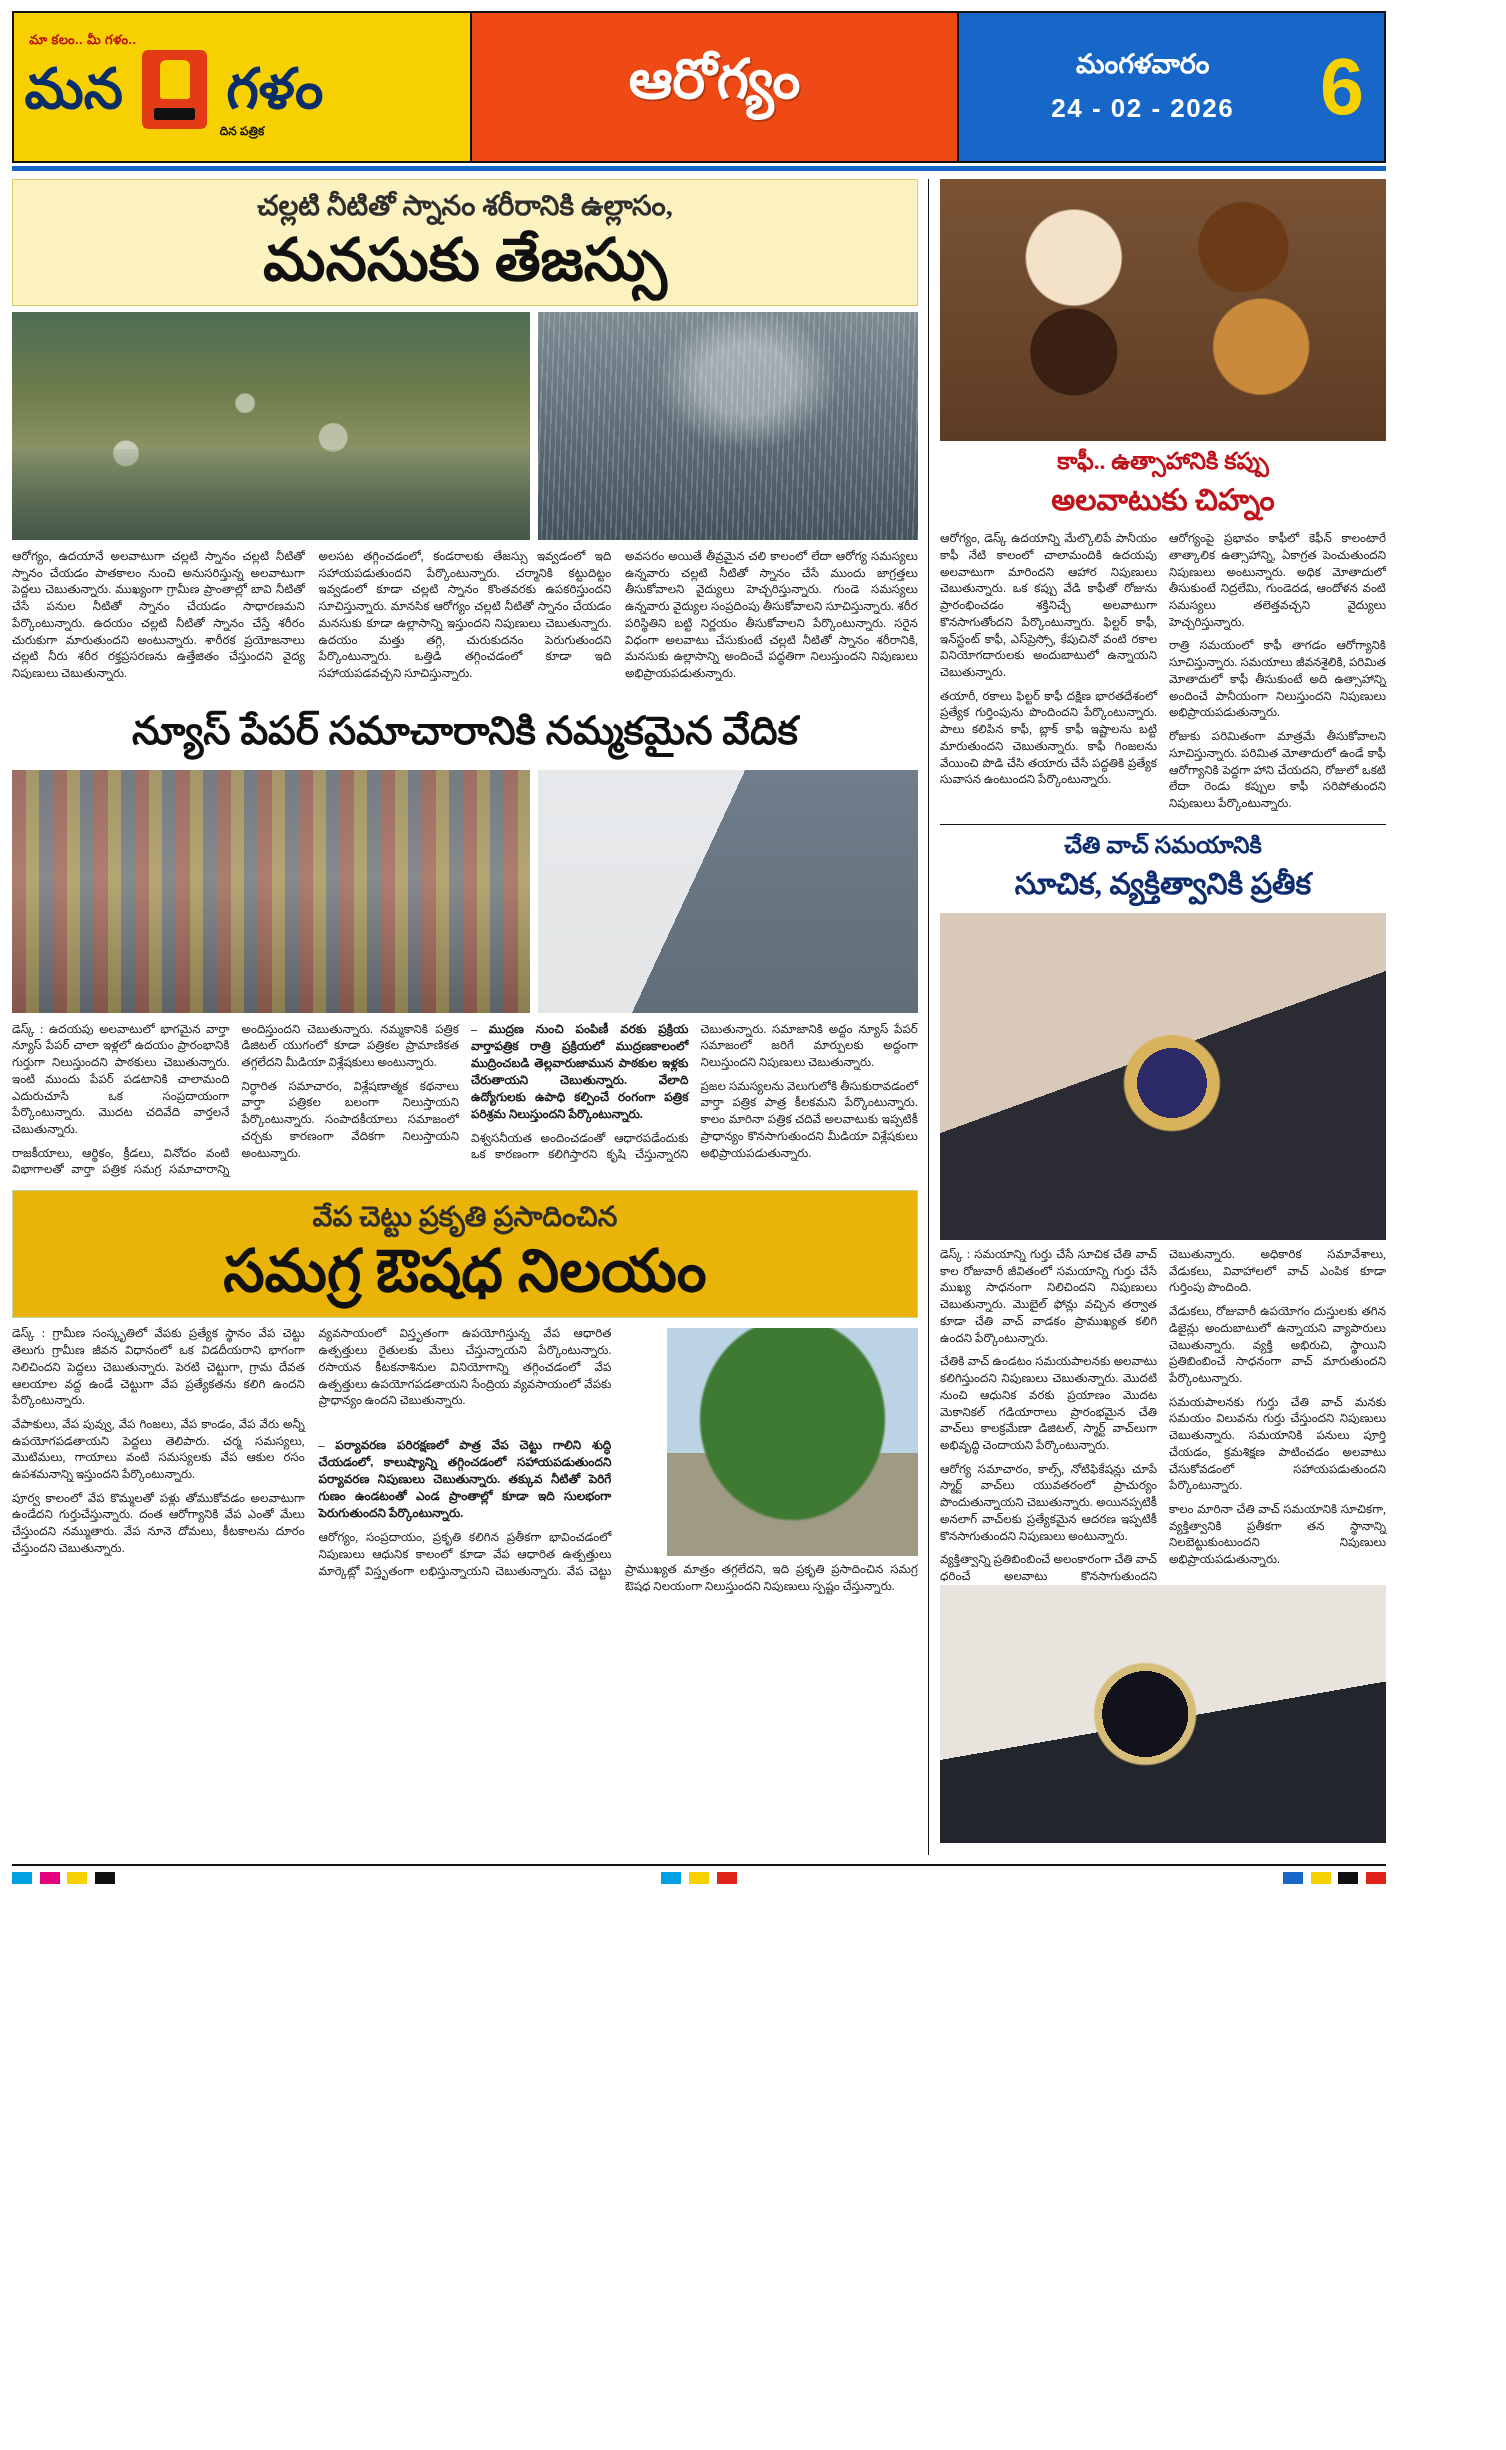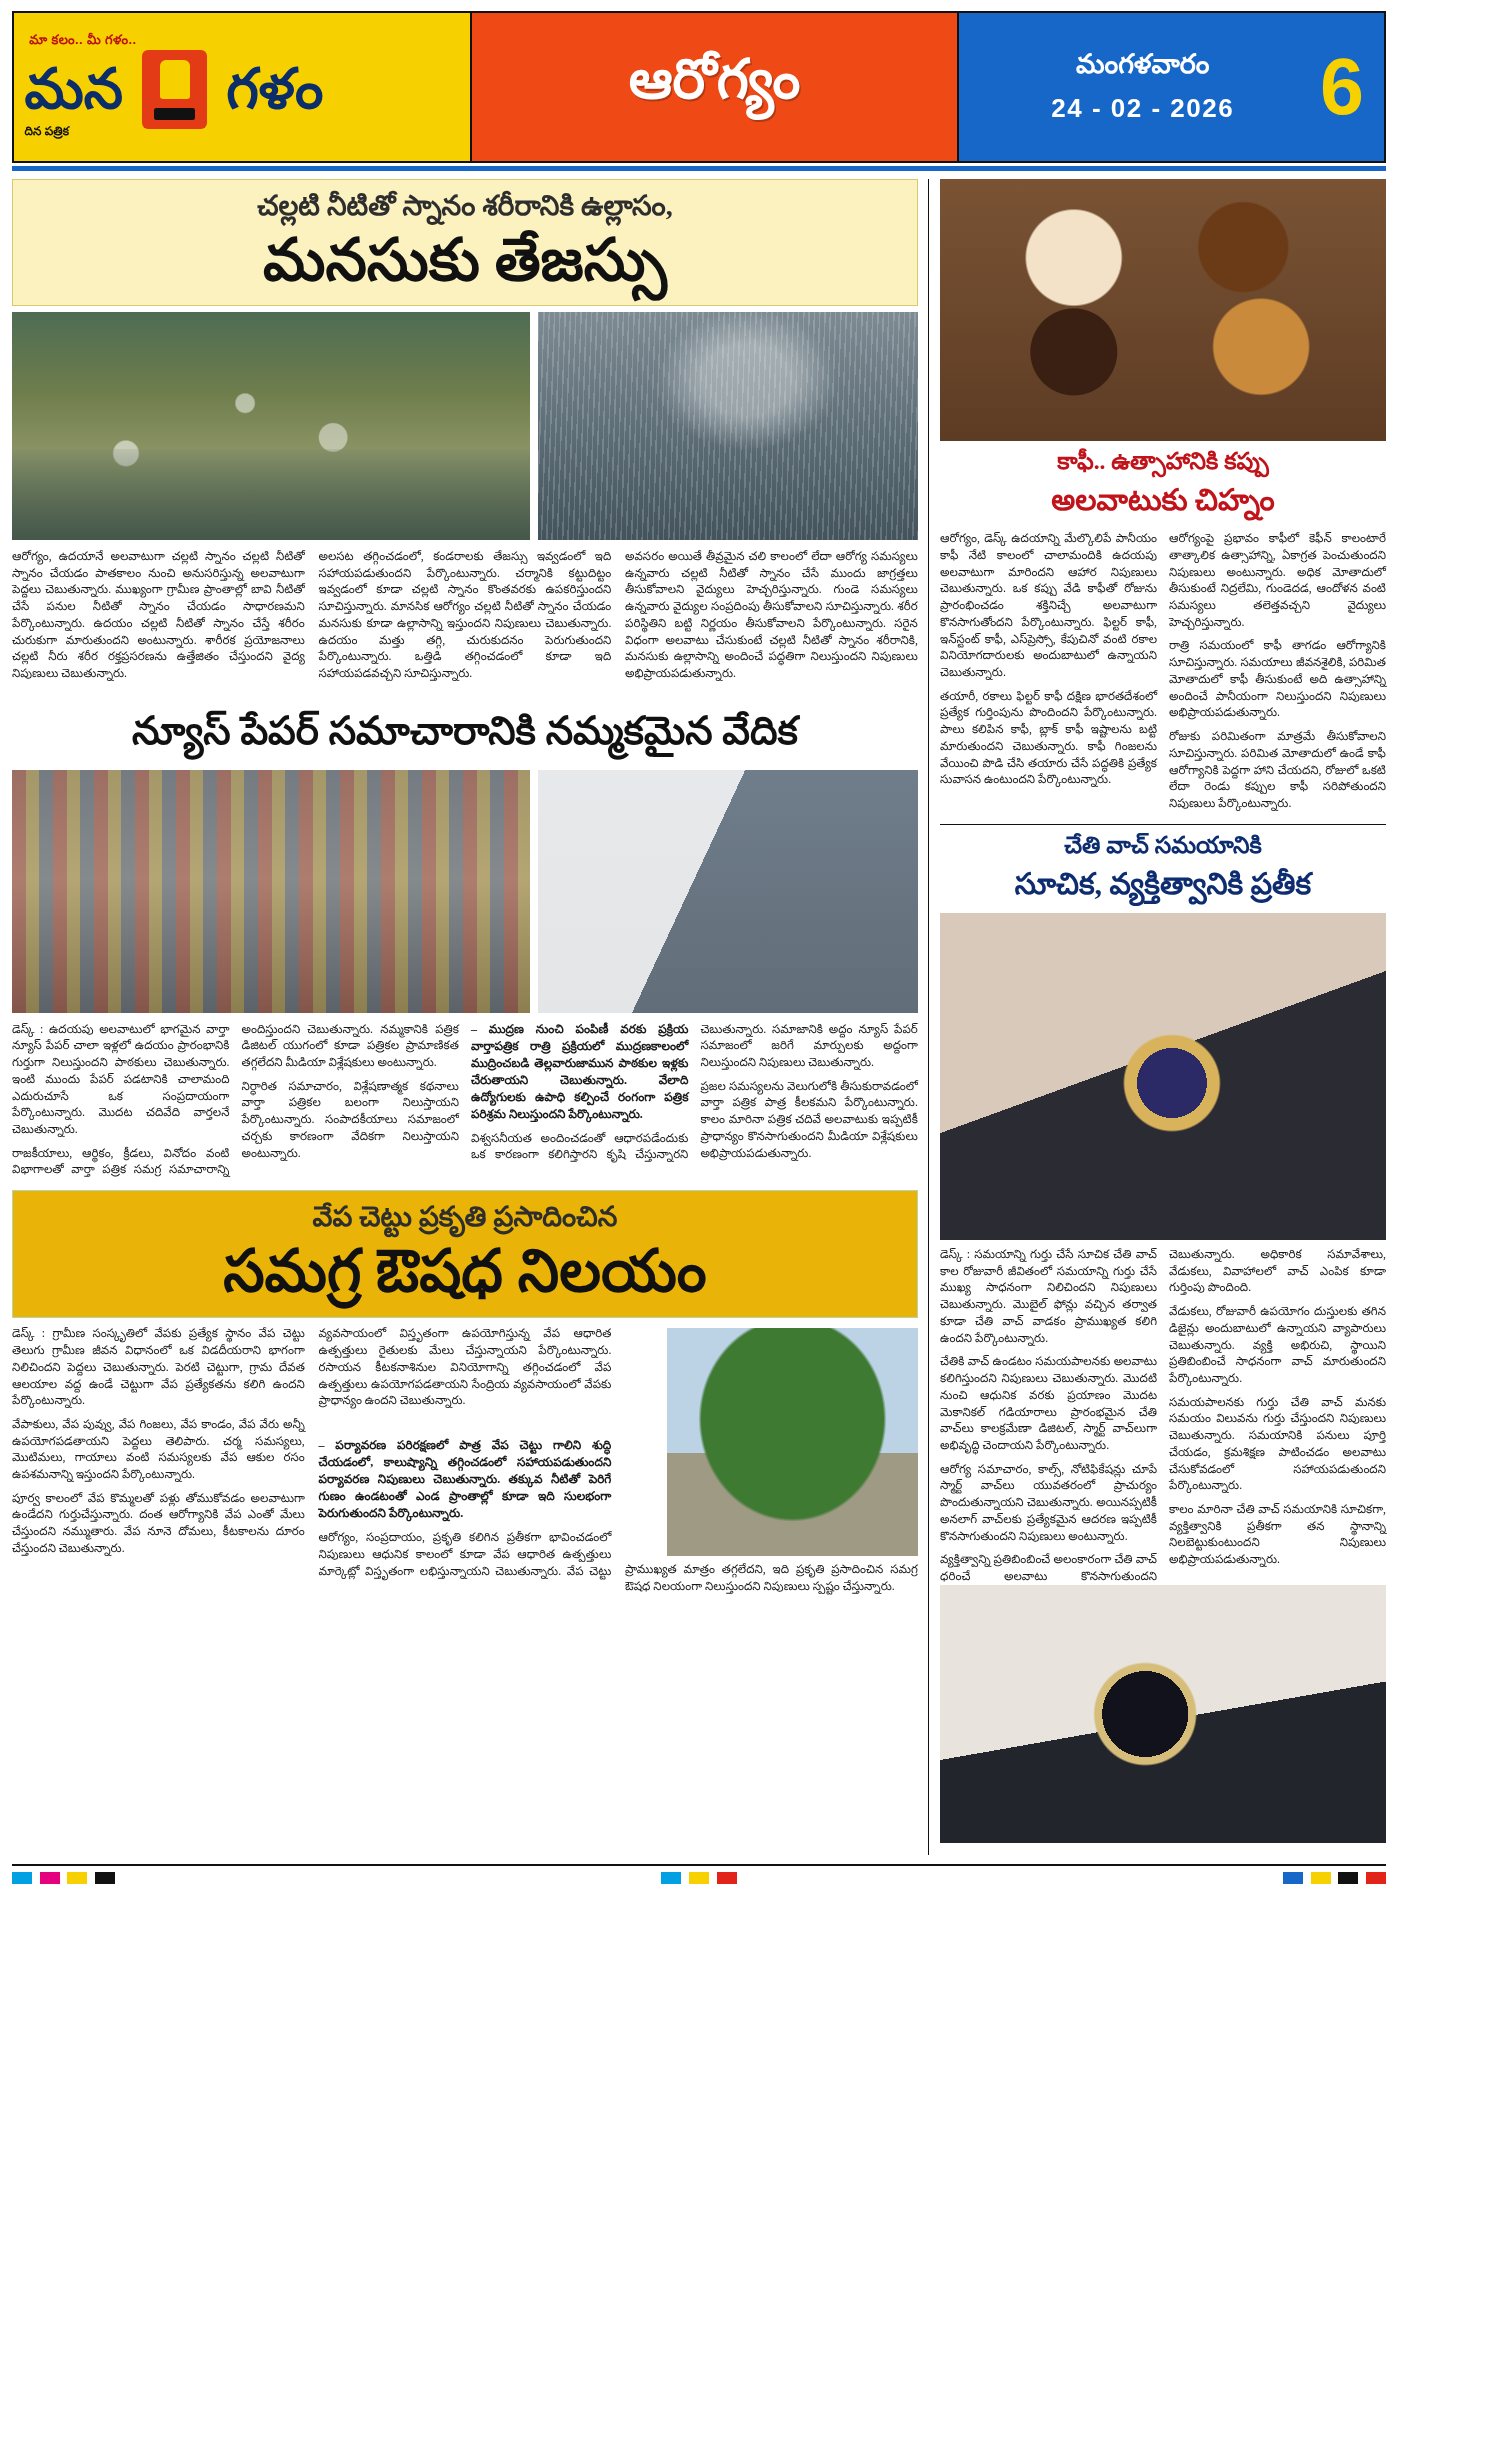--- a/index.html
+++ b/index.html
@@ -73,21 +73,21 @@
   }
   .logo-fist:after {
     content: "";
     position: absolute;
     width: 41px; height: 12px;
     background: #111;
     bottom: 9px; left: 12px;
     border-radius: 2.3px;
   }
   .logo-sub {
-    text-align: left;
+    text-align: center;
     font-size: 12px;
     color: #111;
     font-weight: bold;
     margin-top: -4.6px;
   }
   .section-box {
     flex: 1;
     background: #ef4a16;
     display: flex;
     align-items: center;

